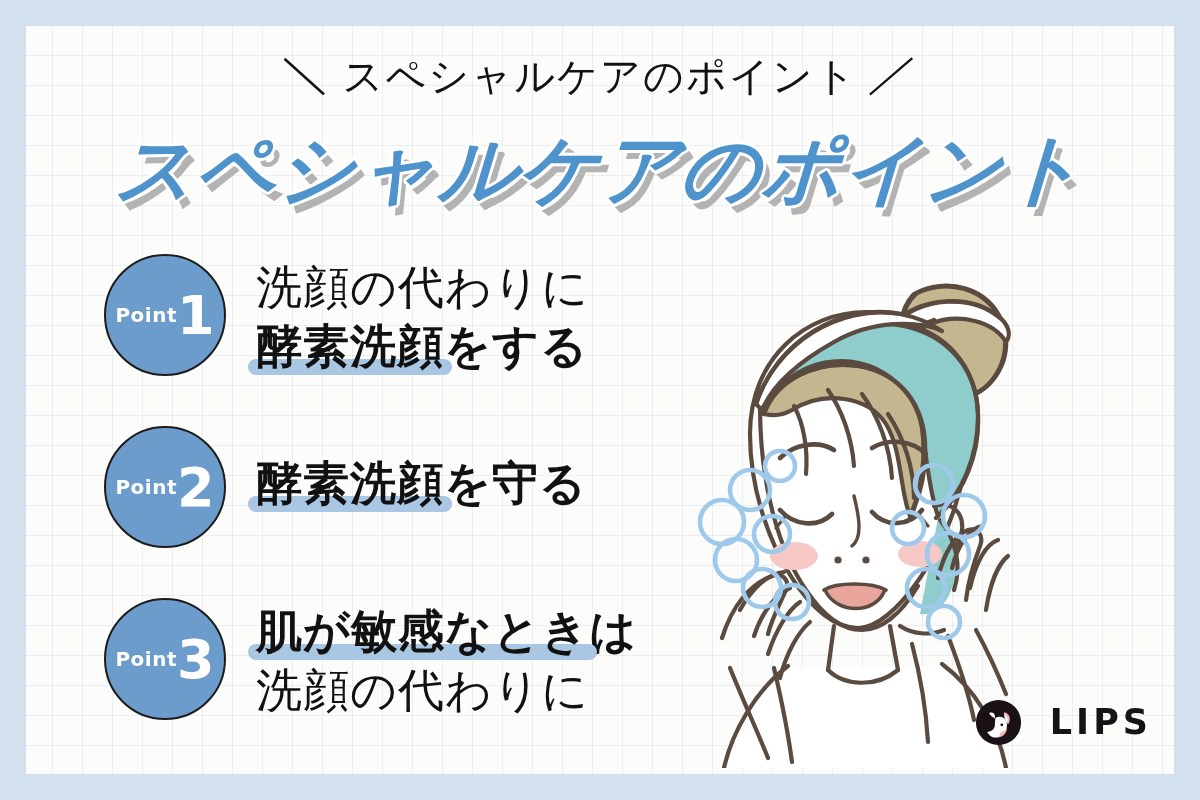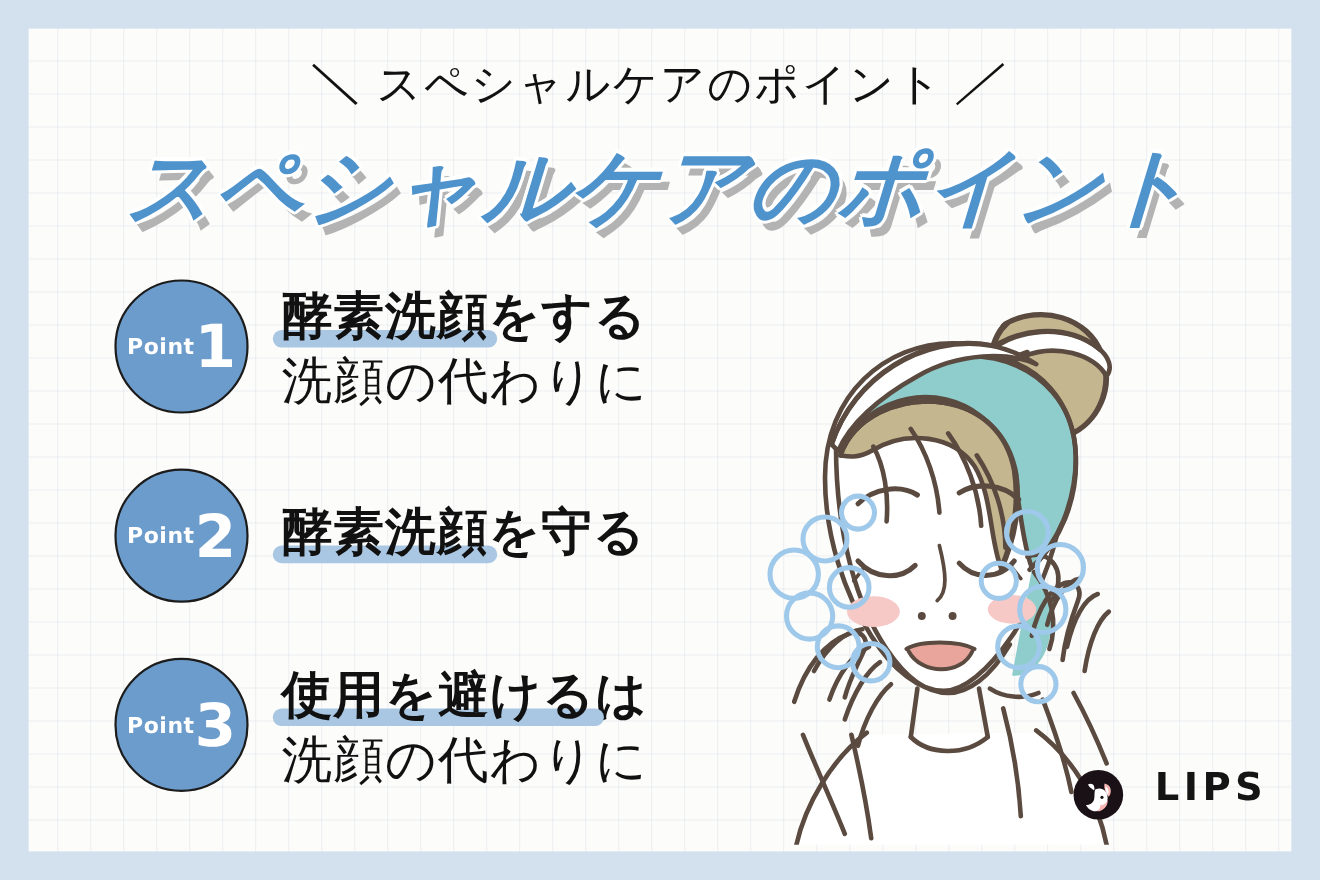--- a/index.html
+++ b/index.html
@@ -182,20 +182,21 @@
     height: 530px;
   }
   #illustration svg { display: block; width: 100%; height: 100%; }
 
   
   #logo {
     position: absolute;
     right: 22px;
     bottom: 28px;
     display: flex;
+    align-items: center;
     gap: 28px;
   }
   #logo .mark { width: 47px; height: 47px; flex: 0 0 47px; }
   #logo .wordmark {
     font-family: "DejaVu Sans", sans-serif;
     font-weight: 700;
     font-size: 35px;
     letter-spacing: 4px;
     color: #141414;
     line-height: 1;
@@ -215,25 +216,25 @@
 
     <div class="point-row" id="point-1">
       <div class="badge-wrap">
         <div class="badge">
           <span class="tail"></span>
           <span class="badge-label">Point</span>
           <span class="badge-num">1</span>
         </div>
       </div>
       <div class="point-text">
+        <div class="point-line">
+          <span>洗顔の代わりに</span>
+        </div>
         <div class="point-line bold">
           <span class="hl">酵素洗顔</span><span>をする</span>
-        </div>
-        <div class="point-line">
-          <span>洗顔の代わりに</span>
         </div>
       </div>
     </div>
 
     <div class="point-row" id="point-2">
       <div class="badge-wrap">
         <div class="badge">
           <span class="tail"></span>
           <span class="badge-label">Point</span>
           <span class="badge-num">2</span>
@@ -249,21 +250,21 @@
     <div class="point-row" id="point-3">
       <div class="badge-wrap">
         <div class="badge">
           <span class="tail"></span>
           <span class="badge-label">Point</span>
           <span class="badge-num">3</span>
         </div>
       </div>
       <div class="point-text">
         <div class="point-line bold">
-          <span class="hl">使用を避ける</span><span>は</span>
+          <span class="hl">肌が敏感なとき</span><span>は</span>
         </div>
         <div class="point-line">
           <span>洗顔の代わりに</span>
         </div>
       </div>
     </div>
 
     <div id="illustration">
       <svg viewBox="0 0 380 530" xmlns="http://www.w3.org/2000/svg">
         <g fill="none" stroke="#5a4a3f" stroke-width="4.2" stroke-linecap="round" stroke-linejoin="round">

